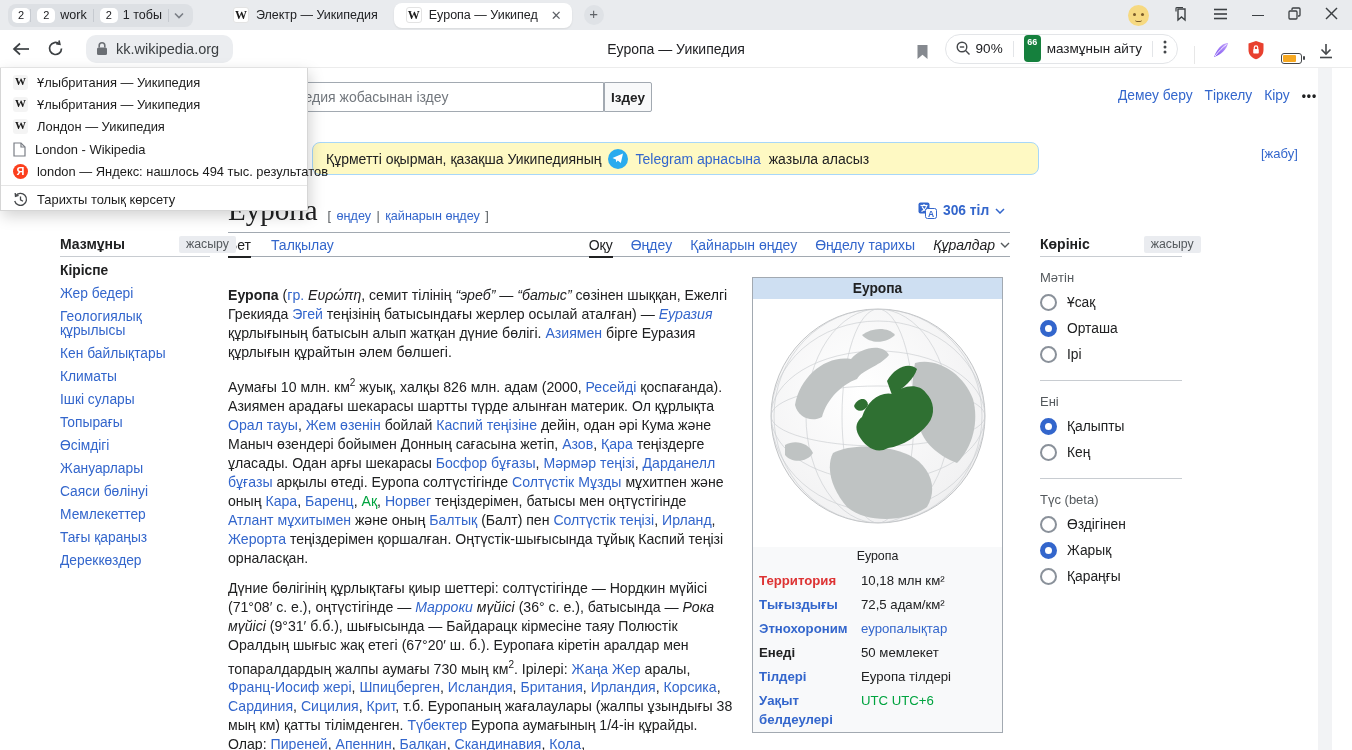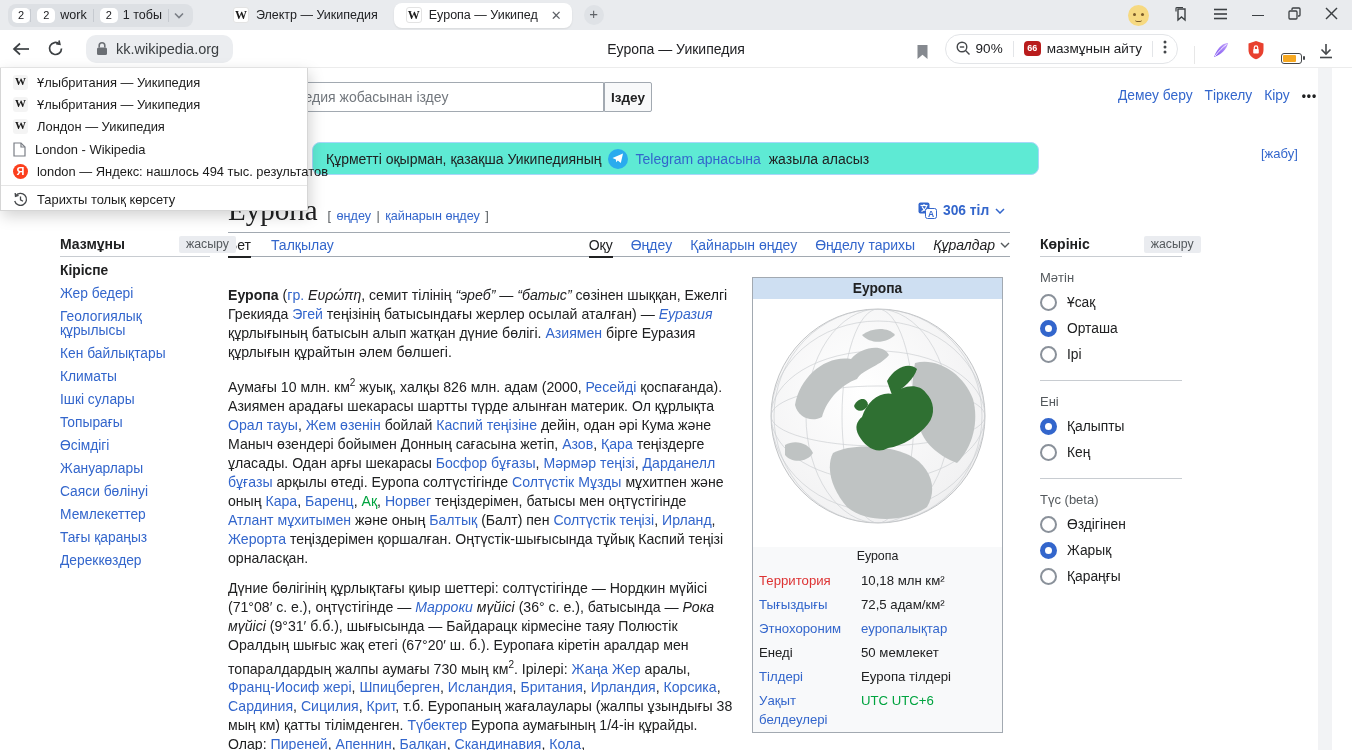--- a/index.html
+++ b/index.html
@@ -38,21 +38,21 @@
   .toolbar { position:absolute; top:30px; left:0; right:0; height:38px; background:#fff;
              border-bottom:1px solid #ececec; display:flex; align-items:center; }
   .nav-btn { width:34px; height:30px; display:flex; align-items:center; justify-content:center; }
   .urlpill { display:flex; align-items:center; gap:8px; background:#ebedf0; border-radius:10px;
              height:28px; padding:0 14px 0 10px; margin-left:14px; font-size:14.5px; color:#3c4043; }
   .center-title { position:absolute; left:50%; transform:translateX(-50%); font-size:14px; color:#202124; }
   .tb-right { margin-left:auto; display:flex; align-items:flex-end; gap:16px; margin-right:12px; }
   .pillgroup { display:flex; align-items:center; height:30px; border:1px solid #e3e5e8;
                border-radius:16px; padding:0 10px; gap:10px; font-size:13.5px; color:#202124; }
   .pg-div { width:1px; height:16px; background:#e3e5e8; }
-  .quote-ic { width:17px; height:15px; background:#b91c1c; border-radius:4px; color:#fff;
+  .quote-ic { width:17px; height:27px; background:#15803d; border-radius:4px; color:#fff;
               font-size:9px; font-weight:bold; text-align:center; line-height:15px; }
   .vdiv { width:1px; height:18px; background:#e7e7e7; }
   .battery { width:21px; height:11px; border:1.5px solid #44474a; border-radius:3px; position:relative; }
   .battery::before { content:""; position:absolute; left:1px; top:1px; bottom:1px; width:70%;
                      background:#f6a821; border-radius:1px; }
   .battery::after { content:""; position:absolute; right:-4px; top:2px; width:2px; height:4px;
                     background:#44474a; border-radius:1px; }
 
   
   .suggest { position:absolute; left:0; top:68px; width:308px; background:#fff; z-index:50;
@@ -74,21 +74,21 @@
   .search-btn { position:absolute; left:604px; top:14px; height:30px; width:48px;
                 background:#f8f9fa; border:1px solid #a2a9b1; border-radius:0 2px 2px 0;
                 font-weight:bold; font-size:13.5px; color:#202122; }
   .user-links { position:absolute; left:1118px; top:20px; display:flex; gap:12px;
                 font-size:13.8px; align-items:center; }
   .user-links a { color:#36c; text-decoration:none; }
   .dots-menu { color:#202122; font-weight:bold; letter-spacing:1px; font-size:12px; }
 
   .banner { position:absolute; left:312px; top:74px; width:727px; height:33px;
             border:1px solid #a7d7f9; border-radius:8px; display:flex; align-items:center;
-            gap:6px; padding-left:13px; font-size:14px; background:#5eead4; }
+            gap:6px; padding-left:13px; font-size:14px; background:#fef9c3; }
   .banner .lnk { margin:16px 2px; }
   .tg-circle { width:20px; height:20px; border-radius:50%; background:#2aabee; flex:0 0 auto;
                display:flex; align-items:center; justify-content:center; }
   .banner-close { position:absolute; left:1261px; top:78px; font-size:13px; color:#36c; }
 
   .heading { position:absolute; left:228px; top:126px; display:flex; align-items:baseline; gap:10px; }
   .heading h1 { font-family:"Liberation Serif", serif; font-weight:normal; font-size:29px; color:#202122; }
   .h-edit { font-size:12.6px; color:#54595d; }
   .h-edit .lnk { margin:0 2px; }
 
@@ -126,21 +126,21 @@
   sup { font-size:10px; }
 
   
   .infobox { position:absolute; left:752px; top:209px; width:251px; background:#f8f9fa;
              border:1px solid #a2a9b1; font-size:13.2px; }
   .ib-title { background:#cedff2; text-align:center; font-weight:bold; font-size:13.8px; padding:3px 0; }
   .ib-img { background:#fff; display:flex; justify-content:center; padding:6px 0 4px; }
   .ib-caption { text-align:center; font-size:12.4px; padding:2px 0 5px; }
   .infobox table { border-collapse:collapse; width:100%; }
   .infobox td { vertical-align:top; padding:2.5px 6px; line-height:1.45; }
-  .infobox td.lbl { width:102px; font-weight:normal; }
+  .infobox td.lbl { width:102px; font-weight:bold; }
 
   
   .appearance { position:absolute; left:1040px; top:189px; width:142px; font-size:13.8px; }
   .ap-hr { border-top:1px solid #c8ccd1; margin-top:13px; }
   .ap-label { color:#54595d; font-size:13px; margin:13px 0 4px; }
   .opt { display:flex; align-items:center; gap:10px; height:26px; }
   .radio { width:17px; height:17px; border-radius:50%; border:2px solid #8a919a; background:#fff; flex:0 0 auto; }
   .radio.sel { border:5.5px solid #36c; }
 
   

